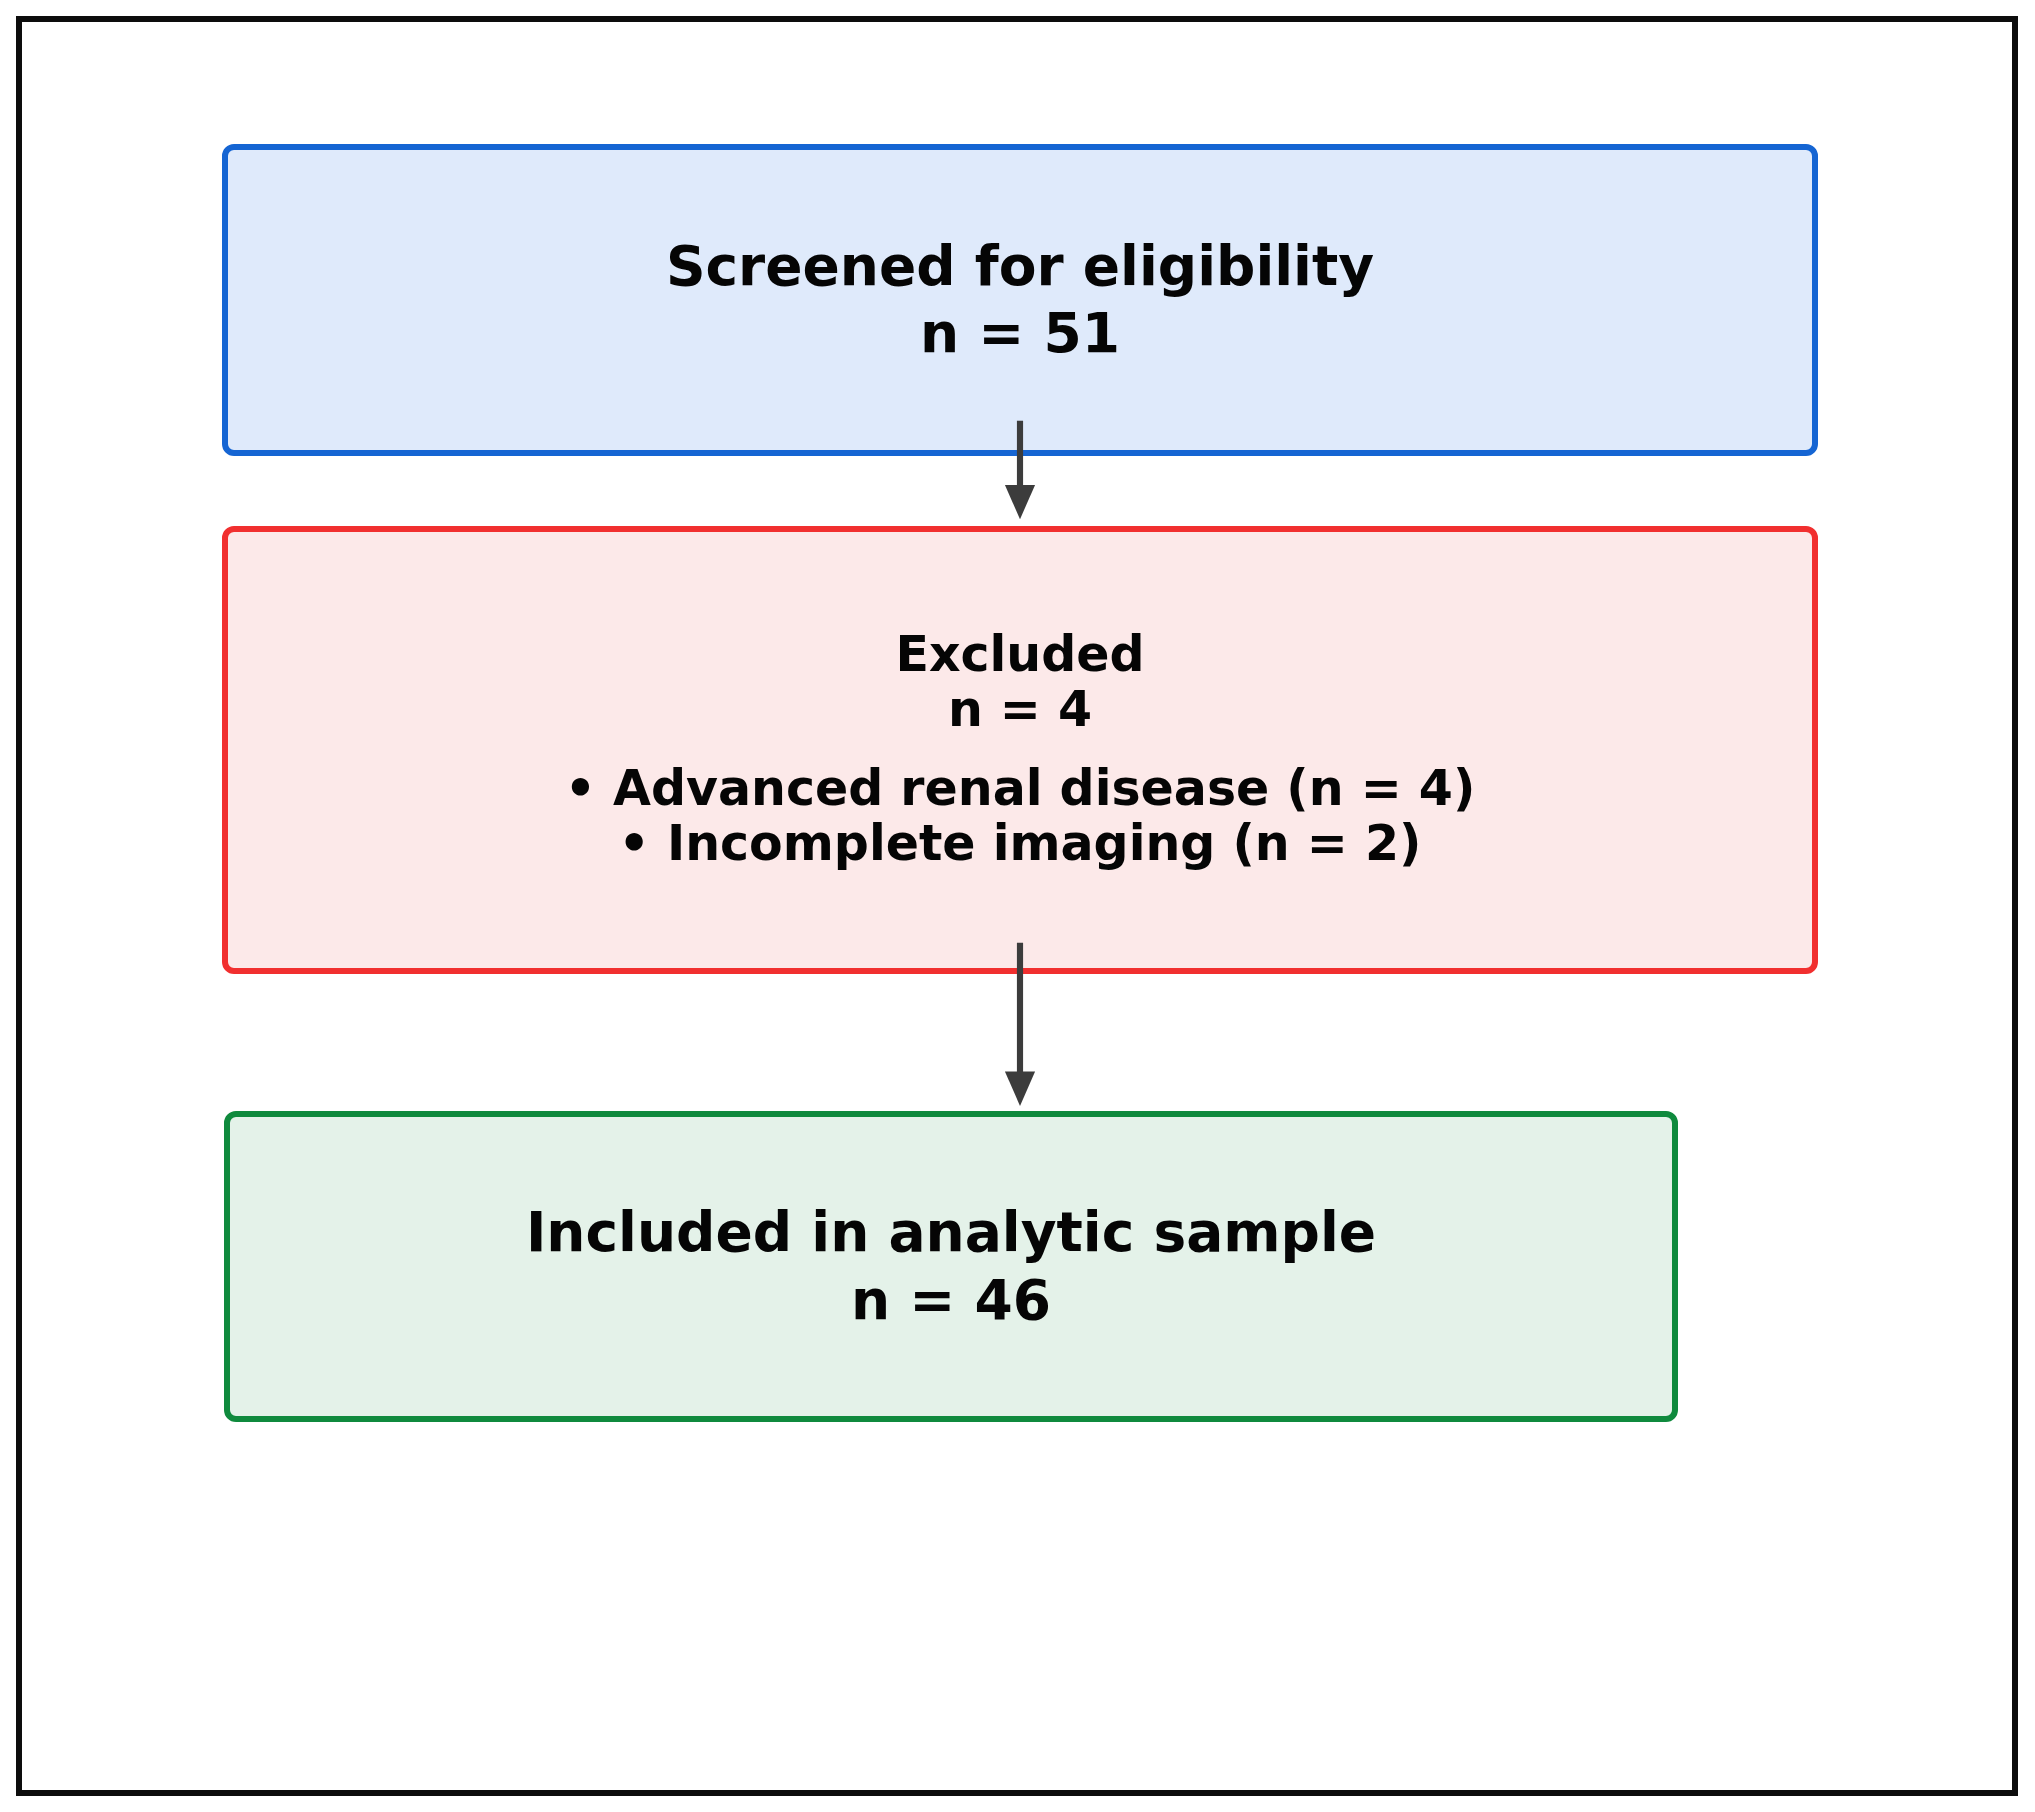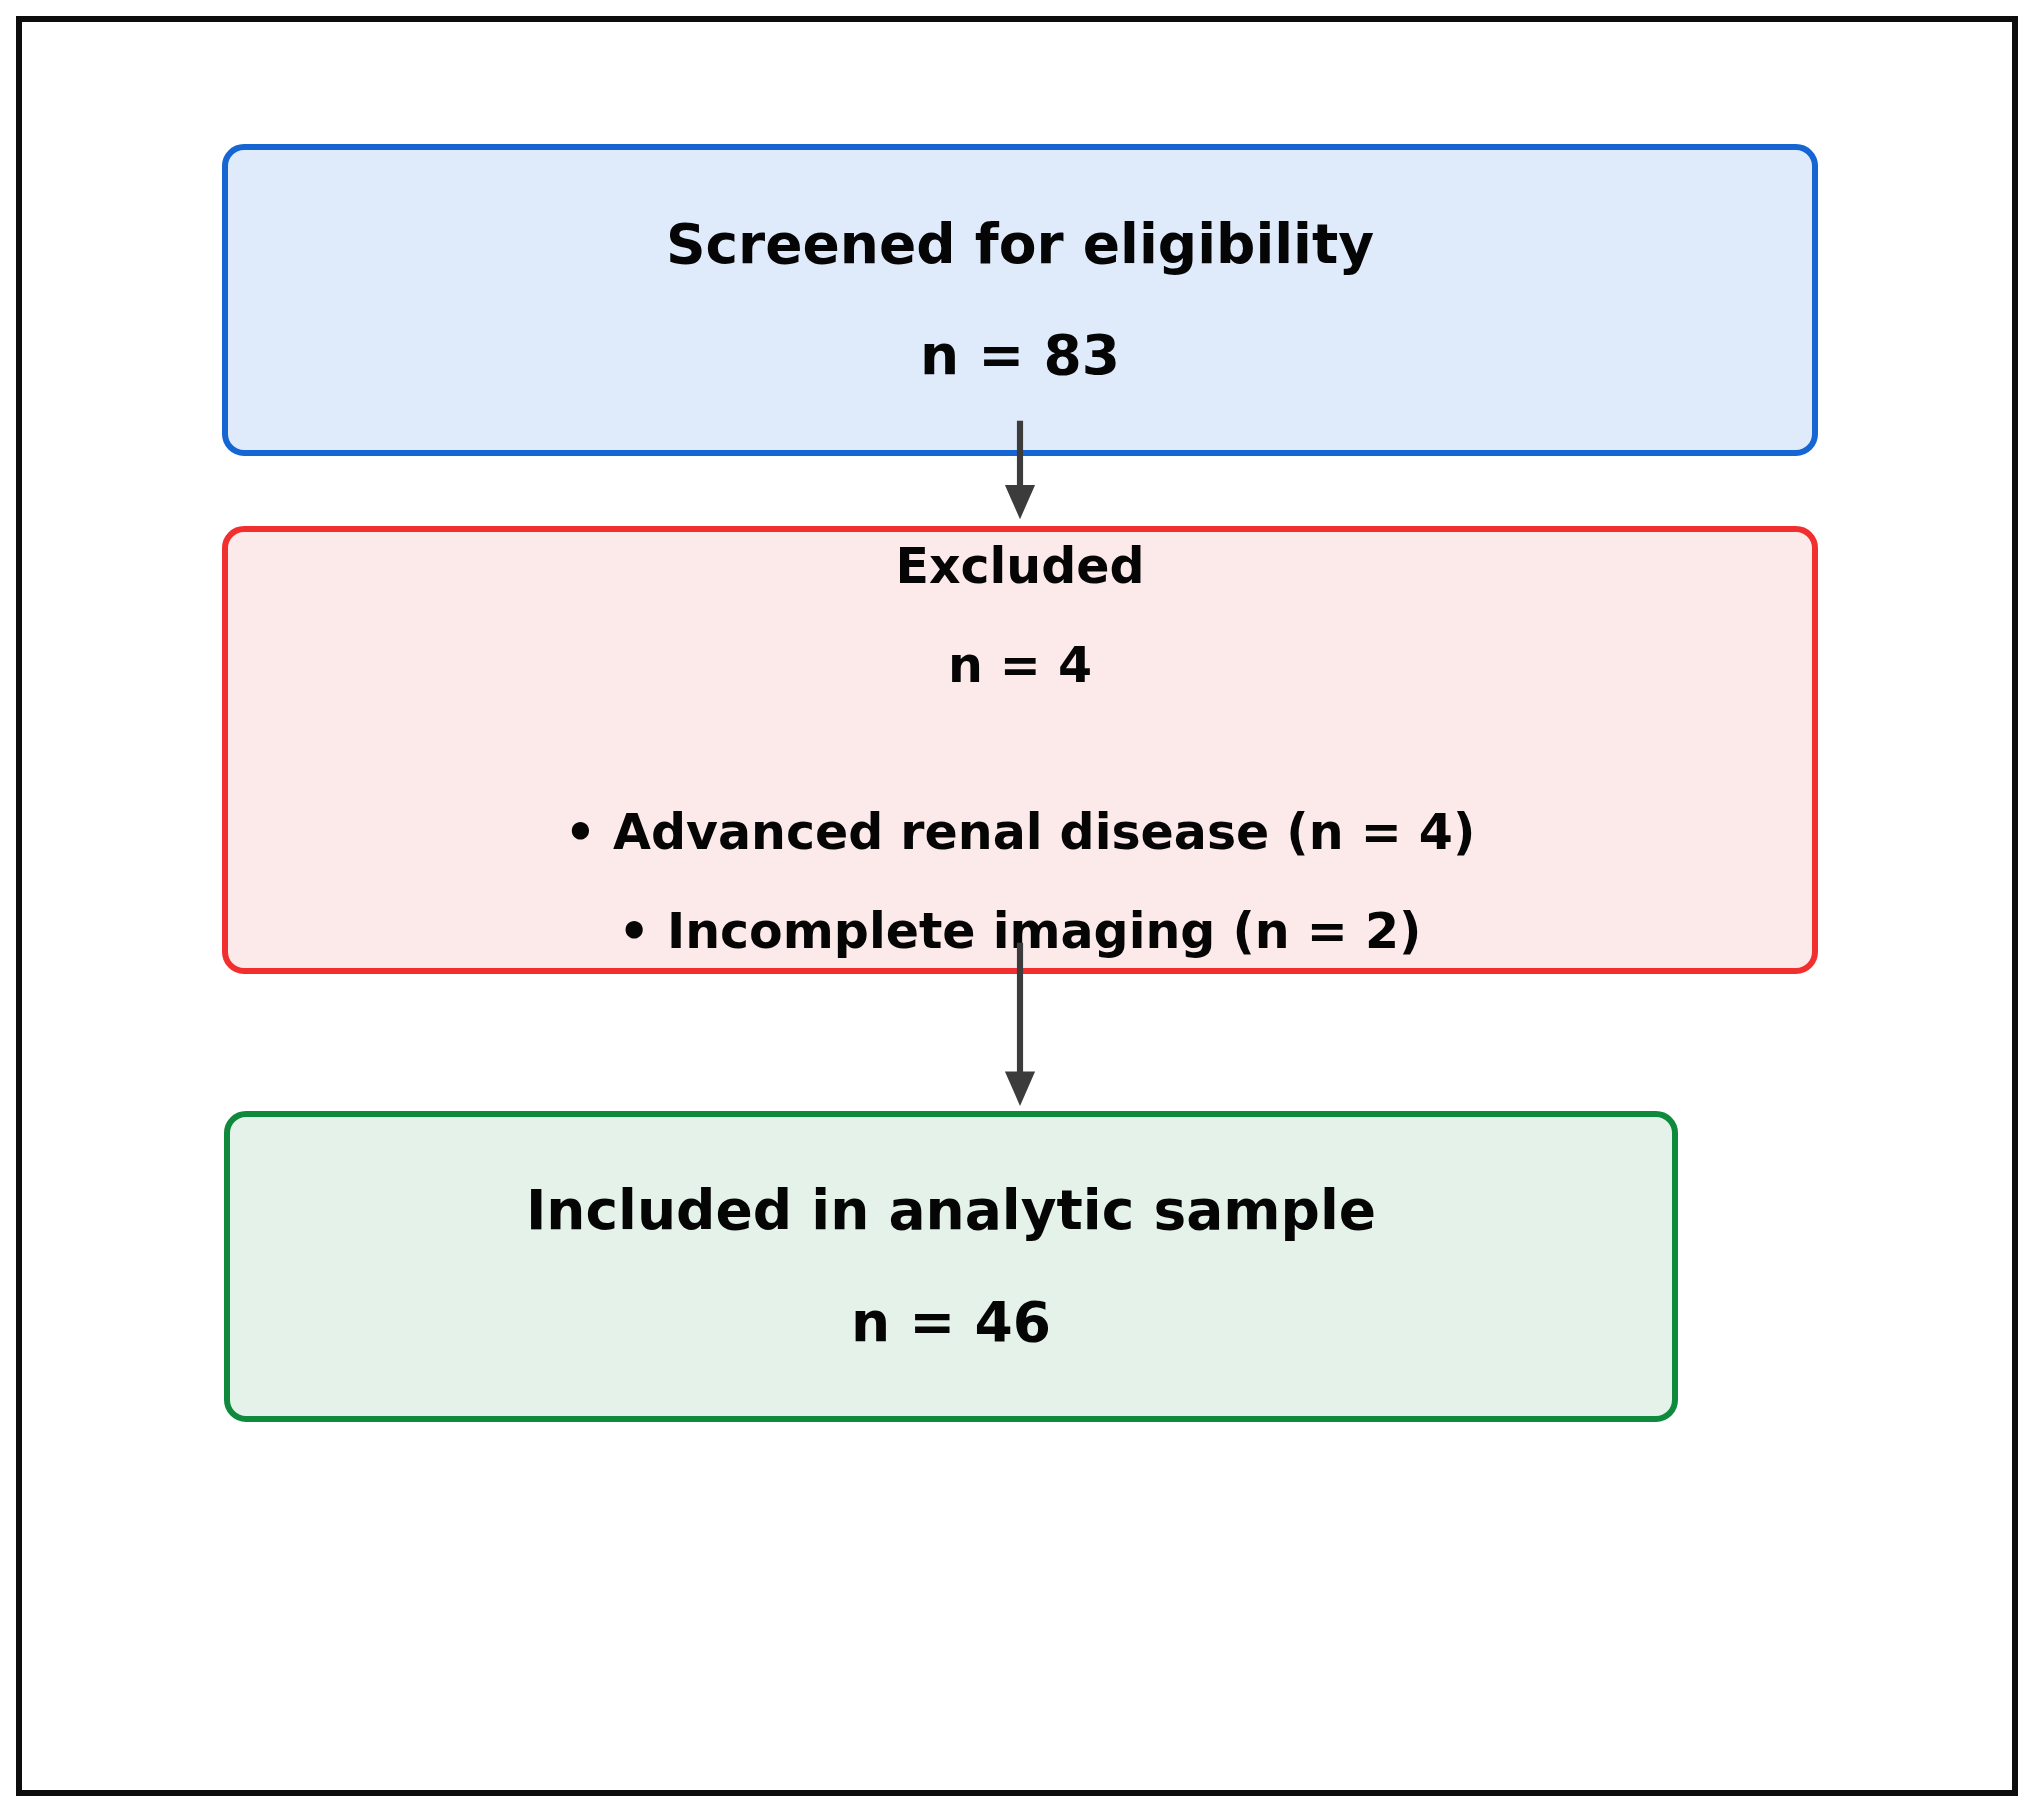--- a/index.html
+++ b/index.html
@@ -26,29 +26,28 @@
     top: 16.4px;
     width: 2002px;
     height: 1780px;
     border: 6.2px solid #0d0d0d;
     box-sizing: border-box;
     background: #ffffff;
   }
   .node {
     position: absolute;
     box-sizing: border-box;
-    border-radius: 22px;
+    border-radius: 12px;
     display: flex;
     flex-direction: column;
     justify-content: center;
     align-items: center;
     text-align: center;
     font-weight: bold;
     z-index: 2;
-    gap: 44px;
   }
   .node .line {
     white-space: pre;
   }
   .node-screened {
     left: 222px;
     top: 144px;
     width: 1596px;
     height: 312px;
     border: 6.2px solid #1565d3;
@@ -94,21 +93,21 @@
 </style>
 </head>
 <body>
 
 <div class="canvas">
 
   <div class="frame"></div>
 
   <section class="node node-screened">
     <div class="line">Screened for eligibility</div>
-    <div class="line">n = 83</div>
+    <div class="line">n = 51</div>
   </section>
 
   <svg class="flow-arrow arrow-1" width="62" height="104" viewBox="0 0 90 152">
     <line x1="45" y1="4" x2="45" y2="102" stroke="#3c3c3c" stroke-width="9"></line>
     <polygon points="23,98 67,98 45,148" fill="#3c3c3c"></polygon>
   </svg>
 
   <section class="node node-excluded">
     <div class="line">Excluded</div>
     <div class="line">n = 4</div>

